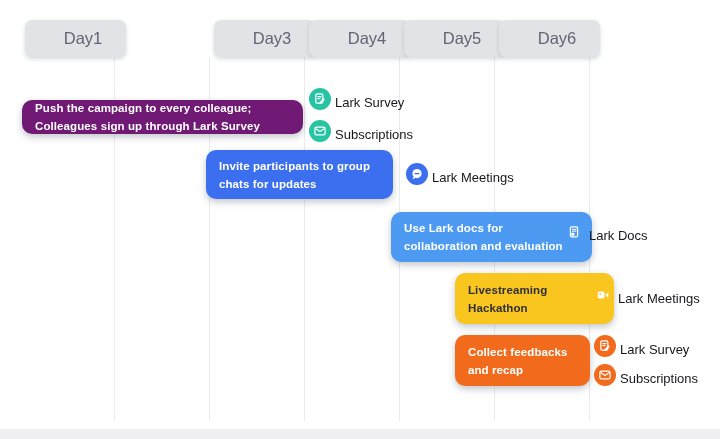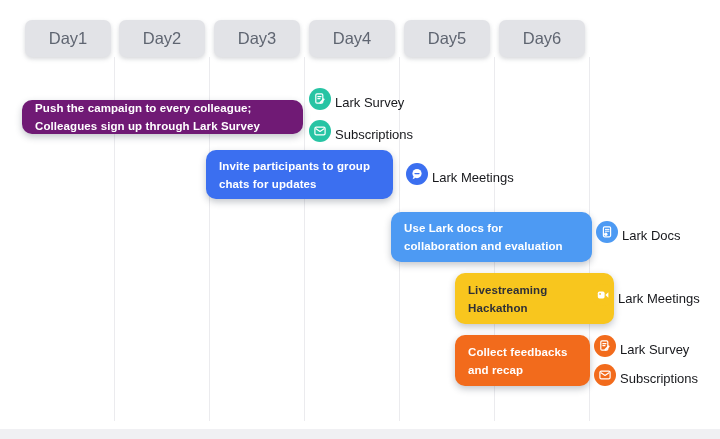--- a/index.html
+++ b/index.html
@@ -5,21 +5,21 @@
   html,body{margin:0;padding:0;}
   body{font-family:"Liberation Sans",sans-serif;background:#ffffff;}
   #canvas{position:relative;width:720px;height:439px;background:#ffffff;overflow:hidden;}
 
   
   .gridline{position:absolute;top:57px;width:1px;height:364px;background:#ebebee;}
 
   
   .day-tab{position:absolute;top:20px;width:86px;height:37px;background:#e2e3e7;
     border-radius:7px;display:flex;align-items:center;justify-content:center;
-    font-size:16.5px;color:#5f6571;box-shadow:0 2px 4px rgba(110,115,125,0.28);}
+    font-size:16.5px;color:#5f6571;box-shadow:0 2px 4px rgba(110,115,125,0.28);padding-left:15px;}
 
   
   .task-bar{position:absolute;border-radius:10px;display:flex;flex-direction:column;
     justify-content:center;box-shadow:0 3px 7px rgba(40,50,70,0.28);z-index:2;}
   .task-text{padding:4px 8px 4px 13px;font-size:11.5px;font-weight:bold;
     line-height:18px;white-space:pre-line;letter-spacing:0.1px;}
   #task-1{left:22px;top:88px;width:281px;height:34px;background:#701a75;margin-top:12px;}
   #task-1 .task-text{color:#ffffff;}
   #task-2{left:206px;top:150px;width:187px;height:49px;background:#3b6ff0;}
   #task-2 .task-text{color:#ffffff;}
@@ -36,42 +36,41 @@
     align-items:center;justify-content:center;flex:0 0 22px;}
   .tool-label{margin-left:4px;font-size:13px;font-weight:500;color:#17181c;white-space:nowrap;margin-top:7px;}
   .teal-bg{background:#27c4a4;}
   .blue-bg{background:#3b6ff0;}
   .lblue-bg{background:#4d9af3;}
   .yellow-bg{background:#f8c61e;}
   .orange-bg{background:#f26b1c;}
   #tool-row-1{left:309px;top:88px;}
   #tool-row-2{left:309px;top:120px;}
   #tool-row-3{left:406px;top:163px;}
-  #tool-row-4{left:596px;top:221px;}
+  #tool-row-4{left:563px;top:221px;}
   #tool-row-5{left:592px;top:284px;}
   #tool-row-6{left:594px;top:335px;}
   #tool-row-7{left:594px;top:364px;}
 
   
   .footer-strip{position:absolute;left:0;top:429px;width:720px;height:10px;background:#f0f0f3;}
 </style>
 </head>
 <body>
 
 <div id="canvas">
 
   <div class="gridline" style="left:114px"></div>
   <div class="gridline" style="left:209px"></div>
   <div class="gridline" style="left:304px"></div>
   <div class="gridline" style="left:399px"></div>
   <div class="gridline" style="left:494px"></div>
   <div class="gridline" style="left:589px"></div>
 
   <div class="day-tab" style="left:25px">Day1</div>
-  <div class="day-tab" style="left:119px">Day2</div>
   <div class="day-tab" style="left:214px">Day3</div>
   <div class="day-tab" style="left:309px">Day4</div>
   <div class="day-tab" style="left:404px">Day5</div>
   <div class="day-tab" style="left:499px">Day6</div>
 
   <div class="task-bar" id="task-1">
     <div class="task-text">Push the campaign to every colleague;
 Colleagues sign up through Lark Survey</div>
   </div>
   <div class="task-bar" id="task-2">

